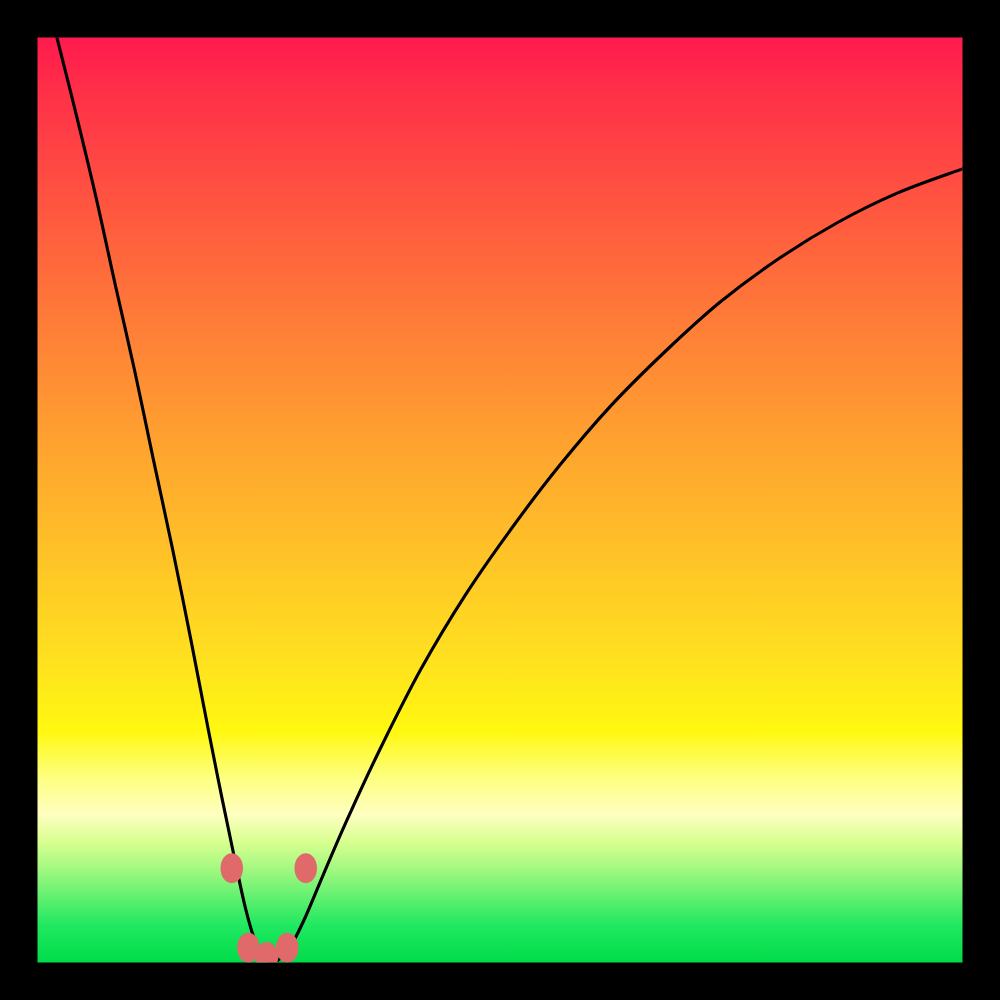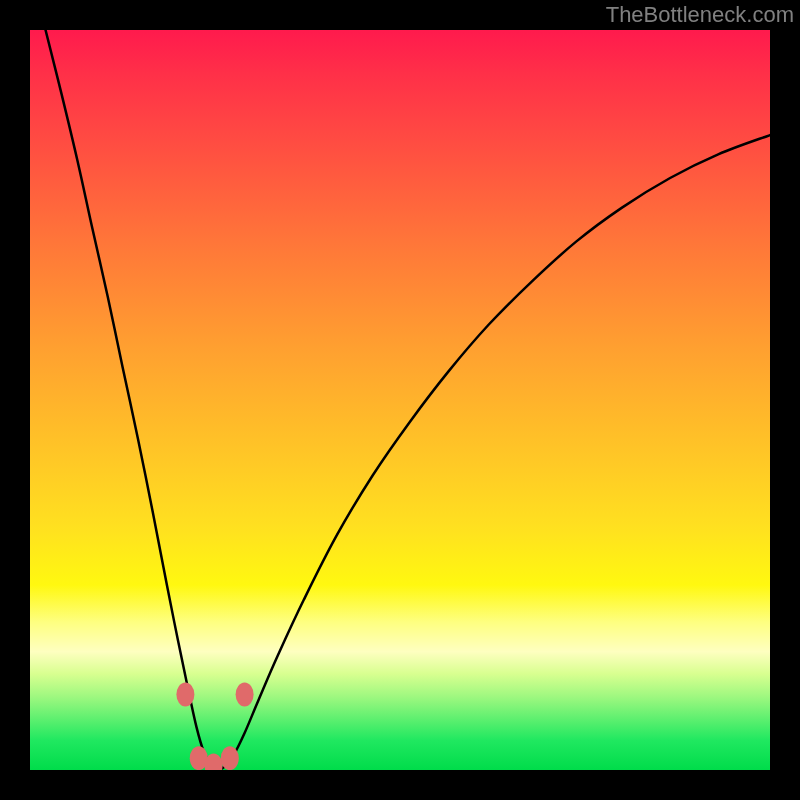--- a/index.html
+++ b/index.html
@@ -75,14 +75,13 @@
       <g id="marker-group">
           <ellipse cx="155.40" cy="664.52" rx="9" ry="12" class="marker"></ellipse>
           <ellipse cx="168.72" cy="728.16" rx="9" ry="12" class="marker"></ellipse>
           <ellipse cx="183.52" cy="735.56" rx="9" ry="12" class="marker"></ellipse>
           <ellipse cx="199.80" cy="728.16" rx="9" ry="12" class="marker"></ellipse>
           <ellipse cx="214.60" cy="664.52" rx="9" ry="12" class="marker"></ellipse>
         </g>
     </svg>
   </div>
 
-  <div class="watermark">TheBottleneck.com</div>
 </div>
 
 </body></html>

